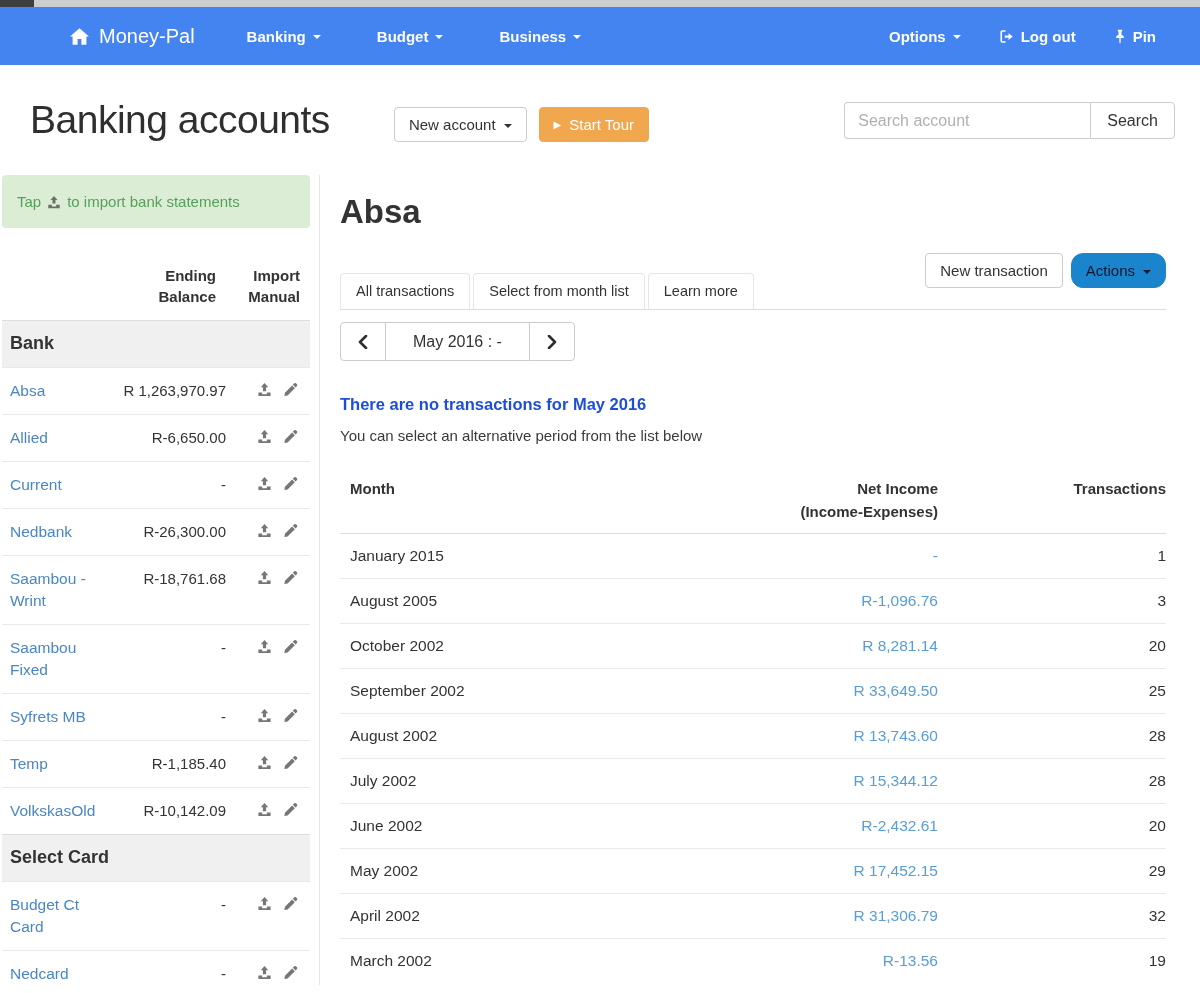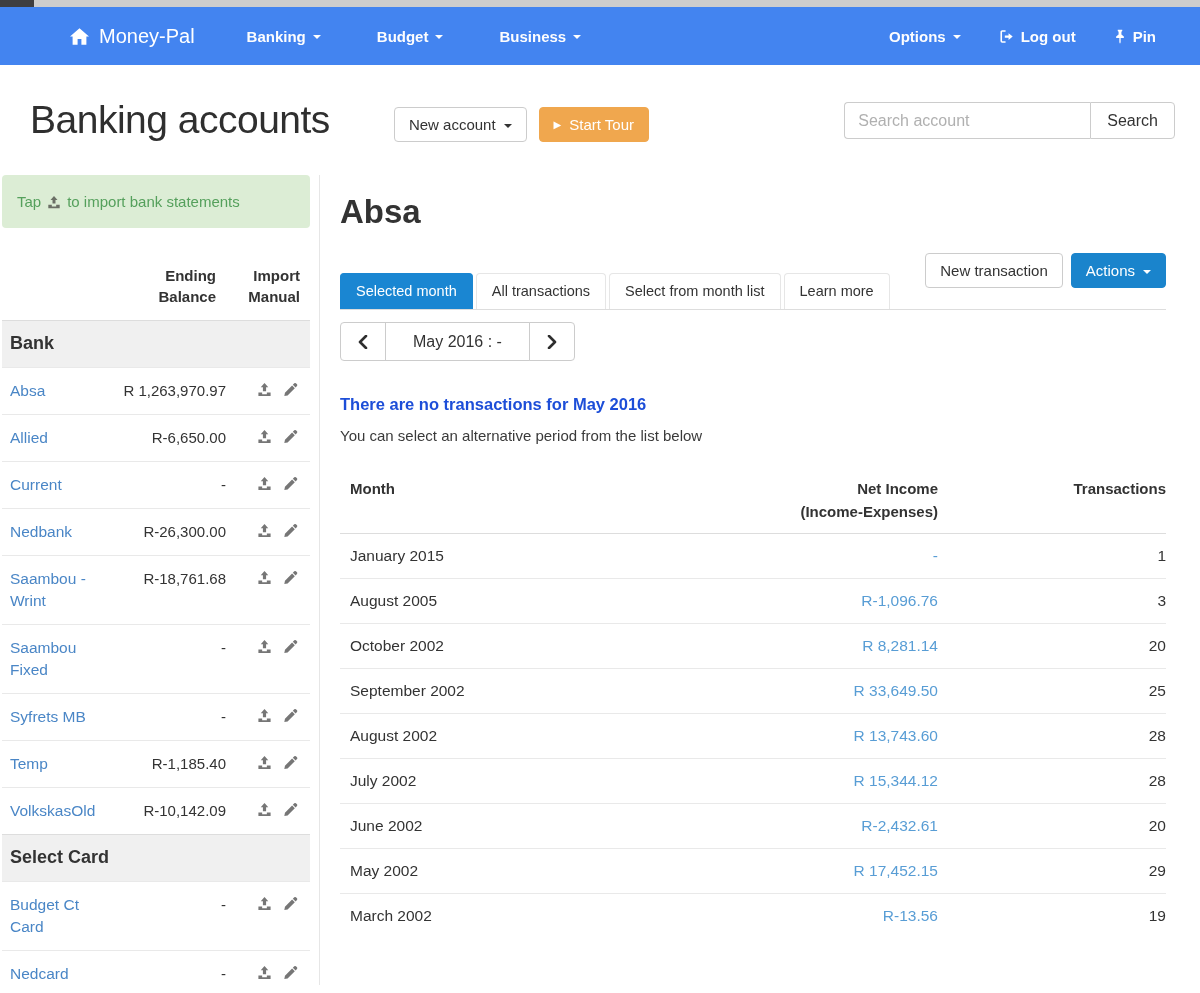--- a/index.html
+++ b/index.html
@@ -36,21 +36,21 @@
   .page-header { display: flex; align-items: flex-start; padding: 34px 25px 0 30px; gap: 48px; }
   .page-title { font-size: 39px; font-weight: 300; color: #2f2f2f; letter-spacing: -0.5px; line-height: 1.1; }
   .header-buttons { display: flex; gap: 12px; margin-left: 16px; margin-top: 8px; }
   .btn {
     display: inline-flex; align-items: center; gap: 8px;
     border: 1px solid #ccc; background: #fff; color: #333;
     font-size: 15px; padding: 8px 14px; border-radius: 4px; cursor: pointer;
     font-family: inherit; white-space: nowrap;
   }
   .btn-orange { background: var(--orange, #f0a74e); border-color: var(--orange, #f0a74e); color: #fff; }
-  .btn-blue { background: var(--accent-blue, #1a84cc); border-color: var(--accent-blue, #1a84cc); color: #ffffff; }
+  .btn-blue { background: var(--accent-blue, #1a84cc); border-color: var(--accent-blue, #1a84cc); color: #0f172a; border-radius: 12px; }
   .play-glyph { font-size: 10px; line-height: 1; }
 
   .search-group { display: flex; margin-left: auto; margin-top: 3px; }
   .search-input {
     width: 246px; height: 37px; border: 1px solid #ccc; border-right: none;
     border-radius: 4px 0 0 4px; padding: 0 13px; font-size: 16px; color: #555;
     font-family: inherit; outline: none;
   }
   .search-input::placeholder { color: #b0b0b0; }
   .search-btn { border-radius: 0 4px 4px 0; height: 37px; font-size: 16px; padding: 0 16px; }
@@ -413,21 +413,20 @@
 
     <div class="tab-row">
       <div class="tab-actions">
         <button class="btn">New transaction</button>
         <button class="btn btn-blue">
           <span>Actions</span>
           <span class="caret"></span>
         </button>
       </div>
       <div class="tabs">
-        <a class="tab active">Selected month</a>
         <a class="tab">All transactions</a>
         <a class="tab">Select from month list</a>
         <a class="tab">Learn more</a>
       </div>
     </div>
 
     <div class="month-nav">
       <button class="mn-btn mn-prev">
         <span>
           <svg width="10" height="14" viewBox="0 0 10 14">
@@ -499,20 +498,25 @@
     <td class="td-month">June 2002</td>
     <td class="num"><a class="net-link">R-2,432.61</a></td>
     <td class="num td-count">20</td>
   </tr>
           <tr>
     <td class="td-month">May 2002</td>
     <td class="num"><a class="net-link">R 17,452.15</a></td>
     <td class="num td-count">29</td>
   </tr>
           <tr>
+    <td class="td-month">April 2002</td>
+    <td class="num"><a class="net-link">R 31,306.79</a></td>
+    <td class="num td-count">32</td>
+  </tr>
+          <tr>
     <td class="td-month">March 2002</td>
     <td class="num"><a class="net-link">R-13.56</a></td>
     <td class="num td-count">19</td>
   </tr>
         </tbody>
     </table>
   </div>
 </div>
 
 </body></html>

